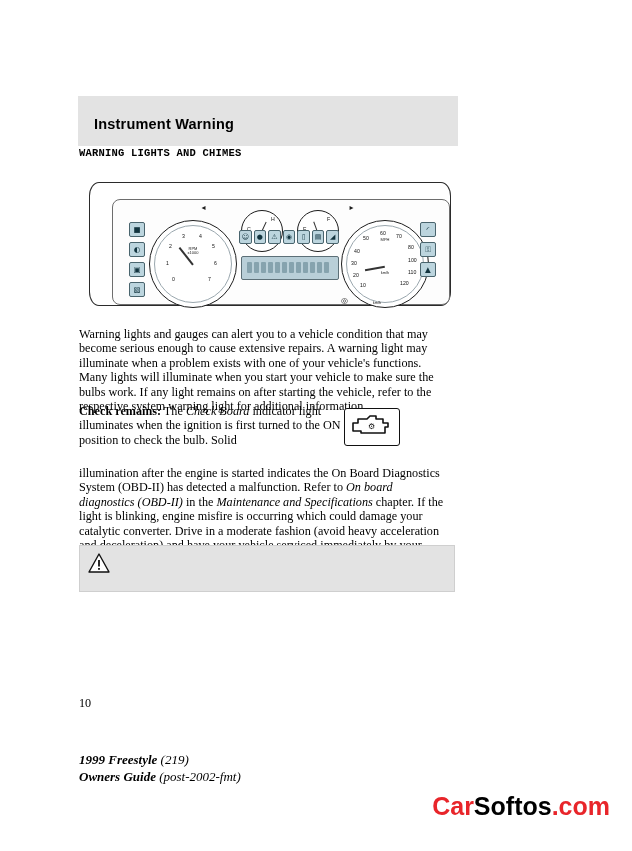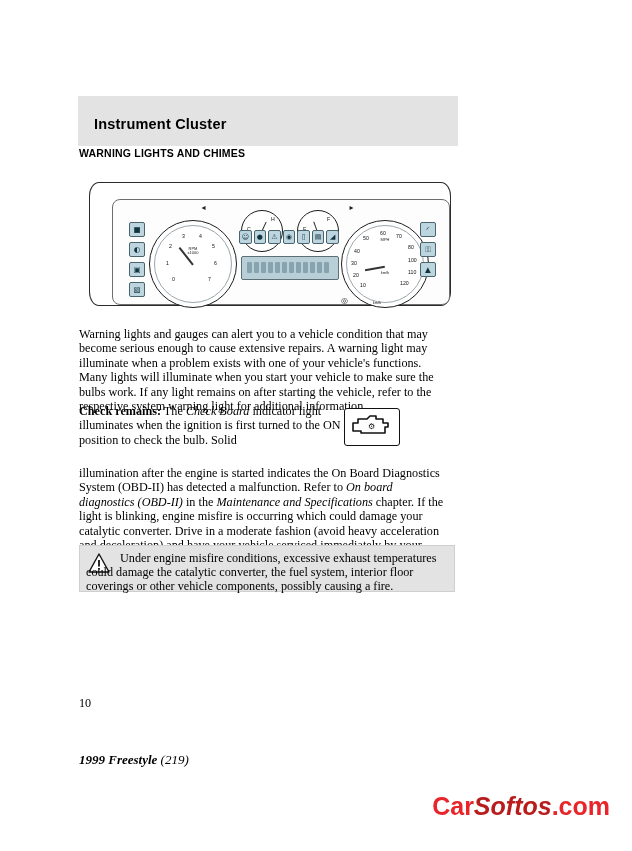--- a/index.html
+++ b/index.html
@@ -36,21 +36,21 @@
     top: 116px;
     font-family: "Liberation Sans", sans-serif;
     font-weight: bold;
     font-size: 14.5px;
     letter-spacing: 0.2px;
   }
   .section-title {
     position: absolute;
     left: 79px;
     top: 147px;
-    font-family: Liberation Sans, sans-serif;
+    font-family: Liberation Mono, monospace;
     font-weight: bold;
     font-size: 10.5px;
     letter-spacing: 0.2px;
   }
   
   .cluster {
     position: absolute;
     left: 79px;
     top: 176px;
     width: 380px;
@@ -278,29 +278,29 @@
   .watermark {
     position: absolute;
     right: 22px;
     top: 792px;
     font-family: "Liberation Sans", sans-serif;
     font-size: 25px;
     font-weight: bold;
     white-space: nowrap;
   }
   .wm-red { color: #e8252a; }
-  .wm-dark { color: #b91c1c; font-style: italic; }
+  .wm-dark { color: #000000; }
 </style>
 </head>
 <body>
 
 <div class="page">
 
   <div class="header-bar"></div>
-  <div class="header-title">Instrument Cluster</div>
+  <div class="header-title">Instrument Warning</div>
   <div class="section-title">WARNING LIGHTS AND CHIMES</div>
 
   <div class="cluster">
     <div class="cluster-body">
       <div class="cluster-inner">
 
         <div class="gauge tach">
           <div class="face"></div>
           <div class="gauge-lbl" style="left:27px; top:26px; width:32px;">
             <span>RPM</span><br>
@@ -415,27 +415,29 @@
   </div>
 
   <div class="warn-box"></div>
   <div class="warn-tri">
     <svg width="22" height="20" viewBox="0 0 22 20">
       <path d="M11 1 L21 19 L1 19 Z" fill="#ffffff" stroke="#111" stroke-width="1.4" stroke-linejoin="round"></path>
       <rect x="10.1" y="7" width="1.8" height="6.5" fill="#111"></rect>
       <rect x="10.1" y="15" width="1.8" height="1.8" fill="#111"></rect>
     </svg>
   </div>
-  <div class="warn-text">Under engine misfire conditions, excessive exhaust temperatures could damage the catalytic converter, the fuel system, interior floor coverings or other vehicle components, possibly causing a fire.</div>
 
   <div class="page-number">10</div>
 
   <div class="footer">
     <div>
       <span>1999 Freestyle</span><span class="norm"> (219)</span>
     </div>
+    <div>
+      <span>Owners Guide</span><span class="norm"> (post-2002-fmt)</span>
+    </div>
   </div>
 
   <div class="watermark">
     <span class="wm-red">Car</span><span class="wm-dark">Softos</span><span class="wm-red">.com</span>
   </div>
 
 </div>
 
 </body></html>

